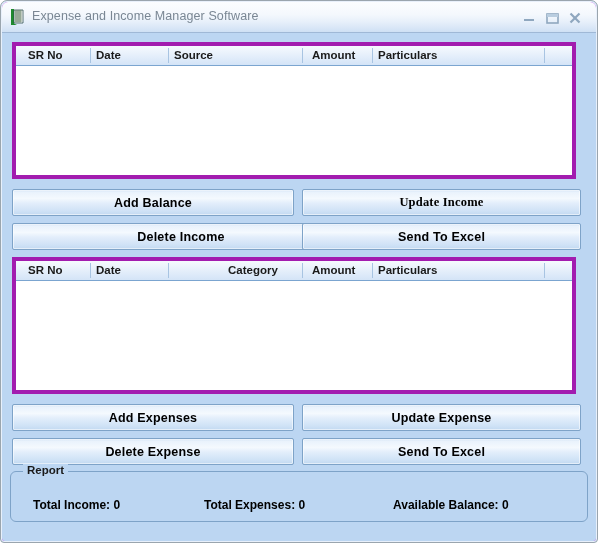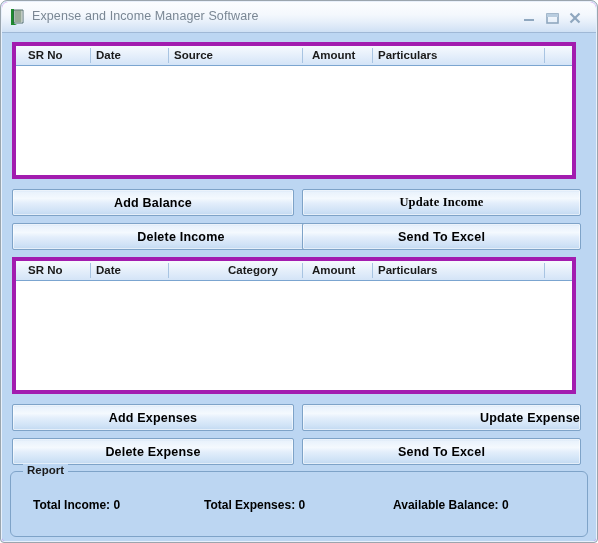--- a/index.html
+++ b/index.html
@@ -261,31 +261,31 @@
             <div class="col-sep" style="left: 286px;"></div>
             <div class="col-sep" style="left: 356px;"></div>
             <div class="col-sep" style="left: 528px;"></div>
           </div>
         <div class="table-body" id="expense-body"></div>
       </div>
 
       <div class="btn" id="btn-add-expense" style="left:10px; top:371px; width:282px; height:27px;">
         <span>Add Expenses</span>
       </div>
-      <div class="btn" id="btn-update-expense" style="left:300px; top:371px; width:279px; height:27px;justify-content:flex-end;">
+      <div class="btn" id="btn-update-expense" style="left:300px; top:371px; width:279px; height:27px;">
         <span>Update Expense</span>
       </div>
       <div class="btn" id="btn-delete-expense" style="left:10px; top:405px; width:282px; height:27px;">
         <span>Delete Expense</span>
       </div>
       <div class="btn" id="btn-send-expense-excel" style="left:300px; top:405px; width:279px; height:27px;">
         <span>Send To Excel</span>
       </div>
 
-      <div class="groupbox" style="left:8px; top:438px; width:578px; height:66px;">
+      <div class="groupbox" style="left:8px; top:438px; width:578px; height:51px;">
         <span class="groupbox-title">Report</span>
         <span class="report-item" style="left:22px; top:26px;">Total Income: 0</span>
         <span class="report-item" style="left:193px; top:26px;">Total Expenses: 0</span>
         <span class="report-item" style="left:382px; top:26px;text-align:right;">Available Balance: 0</span>
       </div>
 
     </div>
   </div>
 </div>
 

